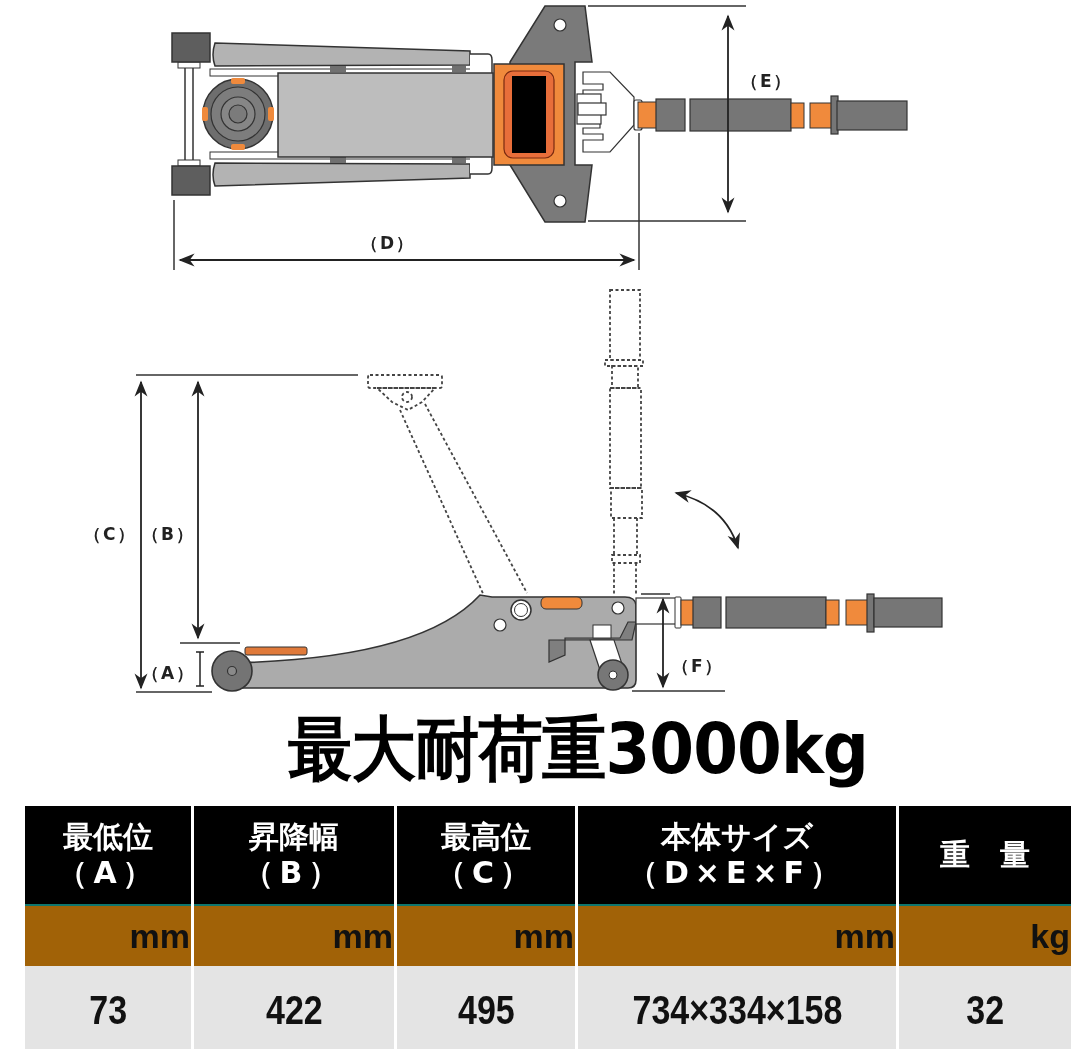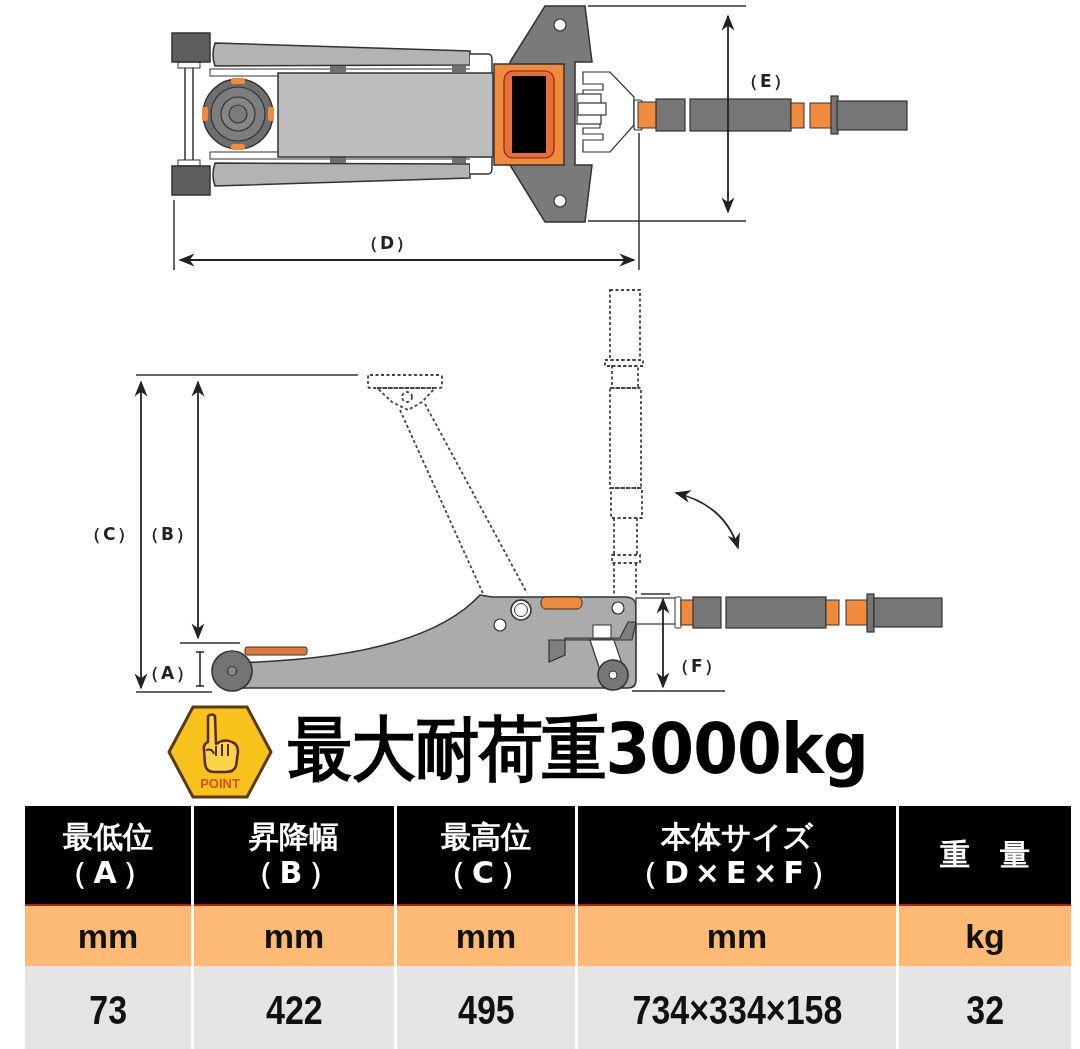--- a/index.html
+++ b/index.html
@@ -5,21 +5,21 @@
   html,body{margin:0;padding:0;background:#fff;}
   body{width:1080px;height:1049px;position:relative;overflow:hidden;font-family:"DejaVu Sans","Liberation Sans",sans-serif;color:#111;}
   .abs{position:absolute;}
   #diagram{position:absolute;left:0;top:0;width:1080px;height:700px;}
   .dimlabel{position:absolute;font-family:"DejaVu Sans",sans-serif;font-weight:bold;font-size:17px;color:#222;letter-spacing:2px;white-space:nowrap;}
   #headline{position:absolute;left:160px;top:700px;width:760px;height:100px;}
   #headline .title{position:absolute;left:128px;top:4px;font-family:"DejaVu Sans",sans-serif;font-weight:bold;font-size:70px;line-height:90px;color:#000;letter-spacing:-1px;white-space:nowrap;transform:scaleX(0.92);transform-origin:left center;}
   #spec-table{position:absolute;left:22px;top:806px;width:1036px;border-collapse:separate;border-spacing:3px 0;table-layout:fixed;}
   #spec-table th{background:#000;color:#fff;font-family:"DejaVu Sans",sans-serif;font-weight:bold;font-size:30px;line-height:36px;height:98px;padding:0;text-align:center;vertical-align:middle;}
   #spec-table th .sub{display:block;letter-spacing:6px;}
-  #spec-table td.unit{background:#fdba74;height:58px;font-family:"Liberation Sans",sans-serif;font-weight:bold;font-size:34px;text-align:center;vertical-align:middle;border-top:2px solid #b91c1c;}
+  #spec-table td.unit{background:#a16207;height:58px;font-family:"Liberation Sans",sans-serif;font-weight:bold;font-size:34px;text-align:right;vertical-align:middle;border-top:2px solid #0f766e;}
   #spec-table td.val{background:#e4e4e4;height:86px;font-family:"Liberation Sans",sans-serif;font-weight:bold;font-size:40px;text-align:center;vertical-align:middle;transform:none;}
   .narrow{display:inline-block;transform:scaleX(0.85);}
 </style>
 </head>
 <body>
 
 <div id="diagram">
   <svg width="1080" height="700" viewBox="0 0 1080 700" xmlns="http://www.w3.org/2000/svg">
     <defs>
       <marker id="arr" viewBox="0 0 10 10" refX="9" refY="5" markerWidth="9" markerHeight="9" orient="auto-start-reverse">
@@ -155,31 +155,20 @@
 
   <span class="dimlabel" style="left:741px;top:70px;">（E）</span>
   <span class="dimlabel" style="left:361px;top:232px;">（D）</span>
   <span class="dimlabel" style="left:84px;top:523px;">（C）</span>
   <span class="dimlabel" style="left:142px;top:523px;">（B）</span>
   <span class="dimlabel" style="left:142px;top:662px;">（A）</span>
   <span class="dimlabel" style="left:672px;top:655px;">（F）</span>
 </div>
 
 <div id="headline">
-  <div class="abs" style="left:6px;top:4px;width:108px;height:96px;">
-    <svg width="108" height="96" viewBox="0 0 108 96">
-      <polygon points="27,3 81,3 105,48 81,93 27,93 3,48" fill="#f7c21b" stroke="#5a3a10" stroke-width="3"></polygon>
-      <g transform="translate(34,10)">
-        <path d="M8,2 Q12,-1 15,2 L16,30 Q24,24 32,28 Q38,30 38,38 L36,52 Q34,58 26,58 L14,58 Q6,58 5,50 L4,36 Q3,30 8,28 z" fill="#fbd34a" stroke="#5a2a10" stroke-width="2.5" stroke-linejoin="round"></path>
-        <path d="M16,32 L16,42 M22,30 L22,42 M28,30 L28,42" stroke="#5a2a10" stroke-width="2" fill="none"></path>
-        <path d="M6,36 Q12,34 14,40" stroke="#5a2a10" stroke-width="2" fill="none"></path>
-      </g>
-      <text x="54" y="84" text-anchor="middle" font-family="Liberation Sans, sans-serif" font-size="13" font-weight="bold" fill="#d0531d">POINT</text>
-    </svg>
-  </div>
   <div class="title">最大耐荷重3000kg</div>
 </div>
 
 <table id="spec-table">
   <colgroup>
     <col style="width:166px">
       <col style="width:200px">
       <col style="width:178px">
       <col style="width:318px">
       <col style="width:172px">

